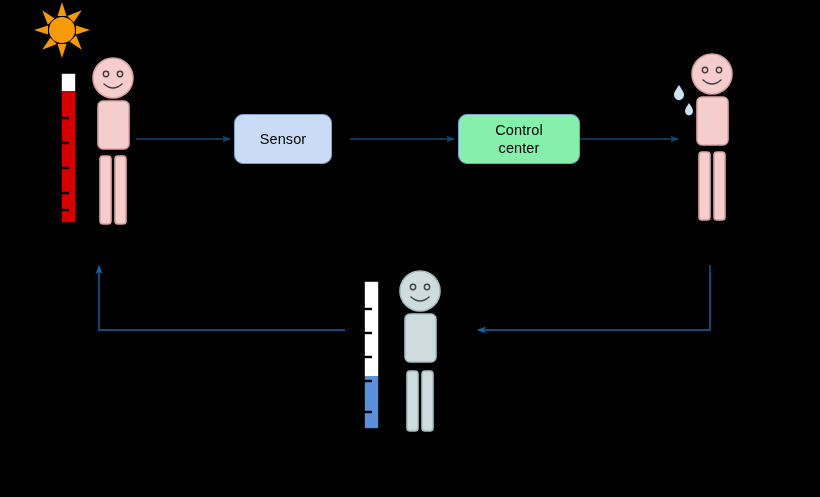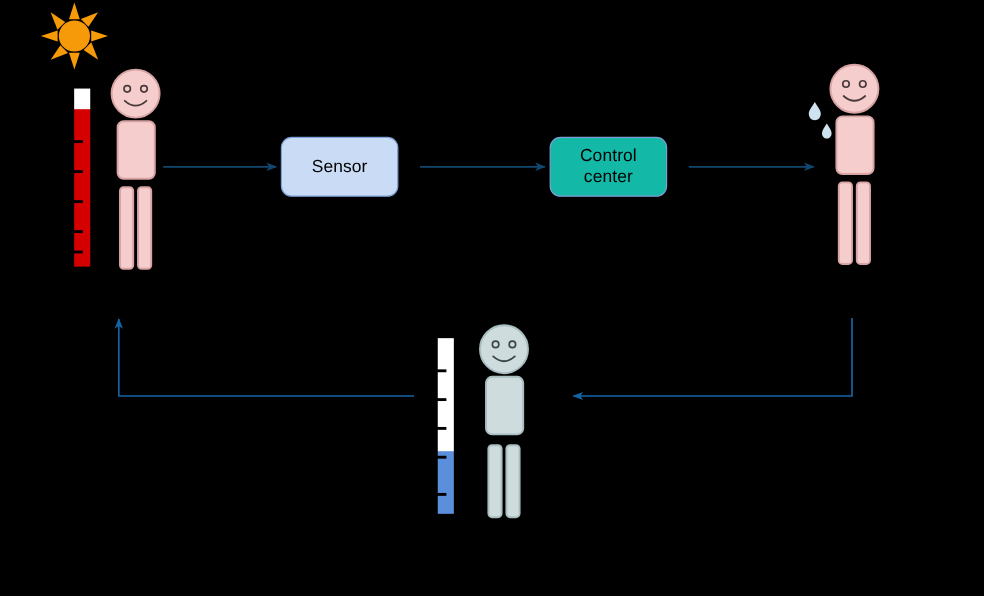--- a/index.html
+++ b/index.html
@@ -136,18 +136,18 @@
     <g stroke="#1464a5" stroke-width="1.4" fill="none">
       <path d="M710,265 L710,330 L478,330" marker-end="url(#ah2)"></path>
       <path d="M345,330 L99,330 L99,266" marker-end="url(#ah2)"></path>
     </g>
   </svg>
 
   <div class="proc-box" style="left:234px; top:114px; width:98px; height:50px; background:#cadcf5; border:1.3px solid #7c9fd4;">
     <span>Sensor</span>
   </div>
 
-  <div class="proc-box" style="left:458px; top:114px; width:98px; height:50px; background:#14b8a6; border:1.3px solid #7c9fd4;">
+  <div class="proc-box" style="left:458px; top:114px; width:122px; height:50px; background:#86efac; border:1.3px solid #7c9fd4;">
     <span>Control
 center</span>
   </div>
 
 </div>
 
 </body></html>

